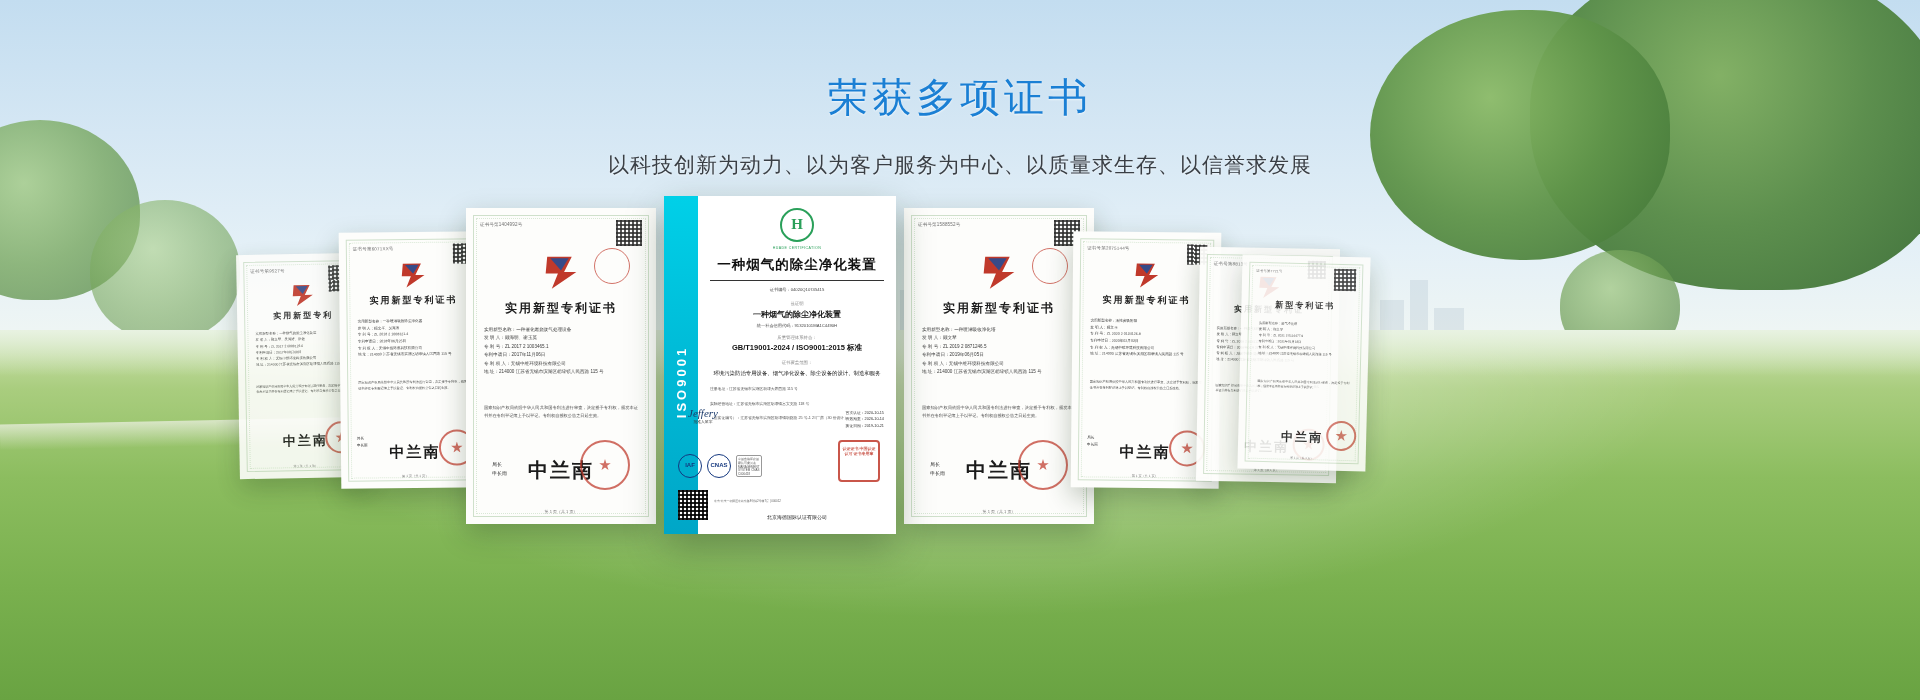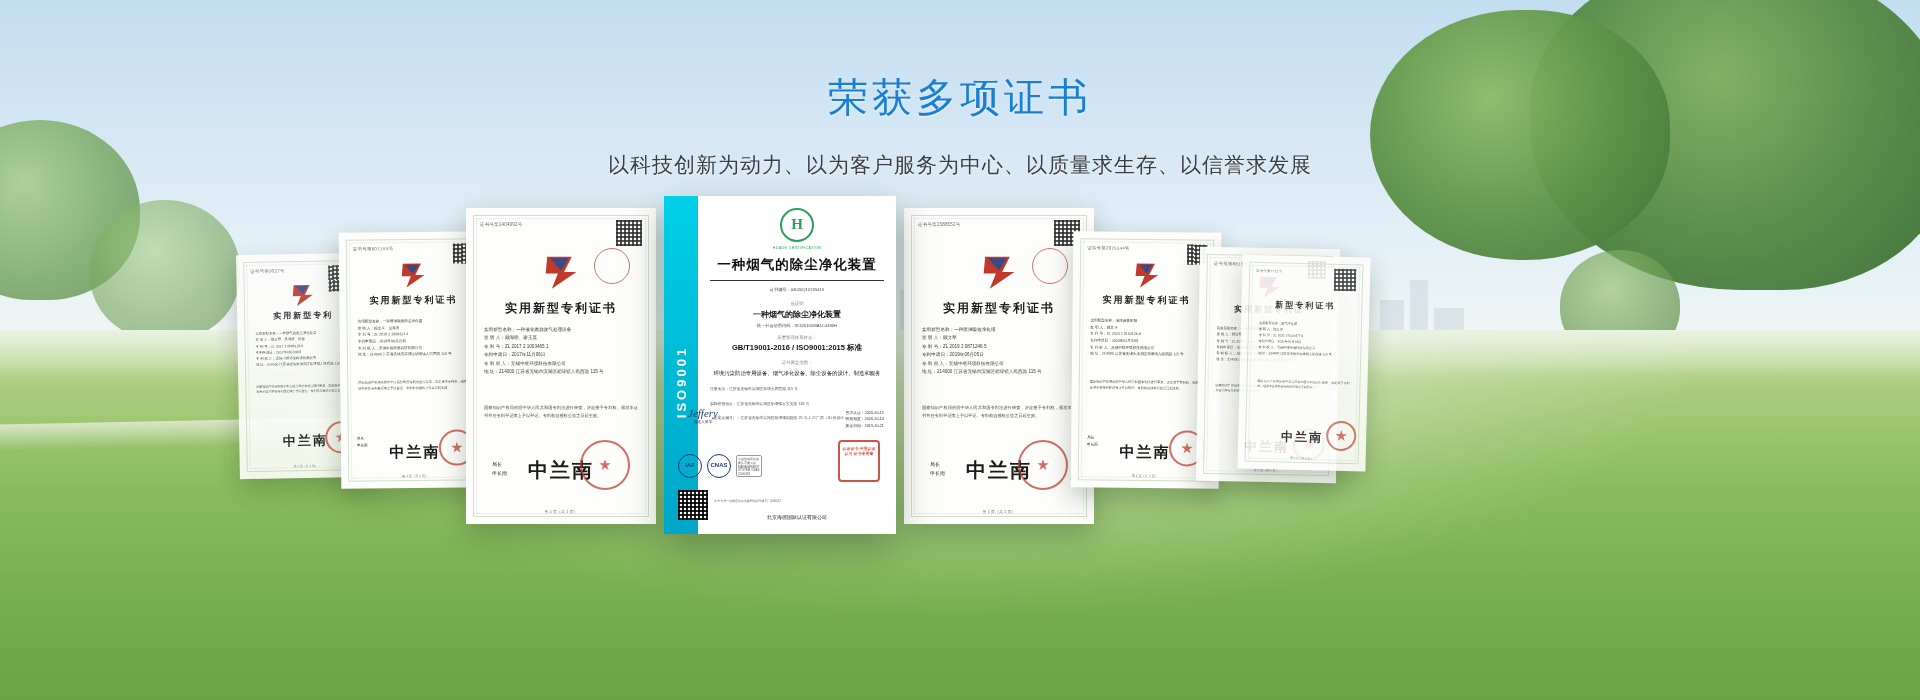--- a/index.html
+++ b/index.html
@@ -647,21 +647,21 @@
       </div>
       <div class="iso-main">
         <div class="iso-logo">H</div>
         <div class="iso-logo-cap">HUADE CERTIFICATION</div>
         <div class="iso-title">一种烟气的除尘净化装置</div>
         <div class="iso-num">证书编号：04020Q10745415</div>
         <div class="iso-lbl">兹证明</div>
         <div class="iso-org">一种烟气的除尘净化装置</div>
         <div class="iso-sub">统一社会信用代码：91320101MA1C4490H</div>
         <div class="iso-lbl">质量管理体系符合：</div>
-        <div class="iso-std">GB/T19001-2016 / ISO9001:2015 标准</div>
+        <div class="iso-std">GB/T19001-2024 / ISO9001:2015 标准</div>
         <div class="iso-lbl">证书覆盖范围：</div>
         <div class="iso-scope">环境污染防治专用设备、烟气净化设备、除尘设备的设计、制造和服务</div>
         <div class="iso-note">注册地址：江苏省无锡市滨湖区胡埭大养西路 115 号</div>
         <div class="iso-note">实际经营地址：江苏省无锡市滨湖区胡埭镇富安支路 118 号</div>
         <div class="iso-note">（备案证编号）：江苏省无锡市滨湖区胡埭镇胡路路 25 号-1 2#厂房（30 份设计）</div>
       </div>
 
       <div class="iso-sig">
         <div class="scribble">Jeffery</div>
         <div>批准人签字</div>

